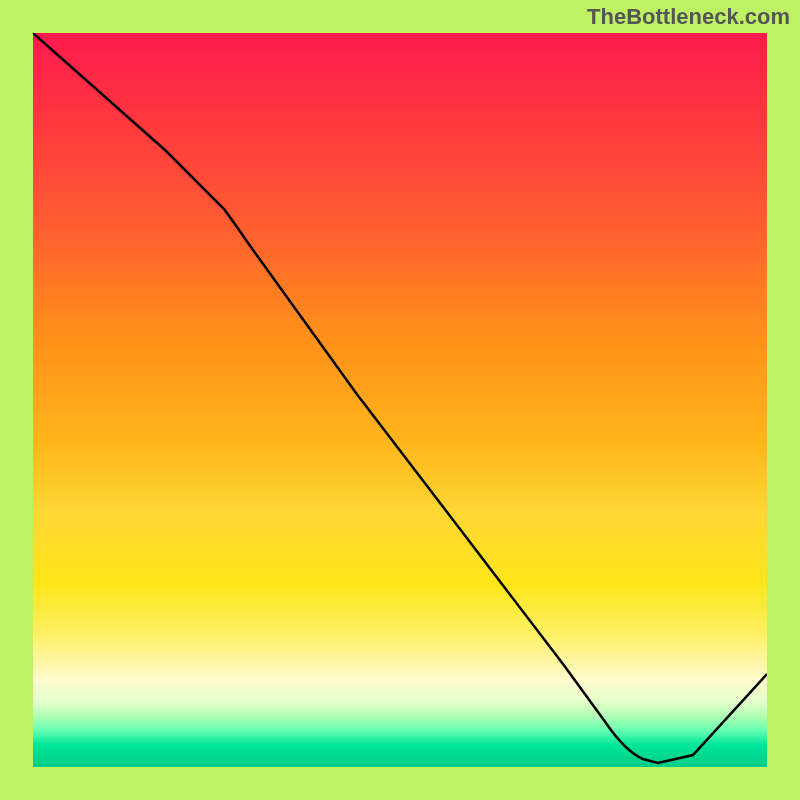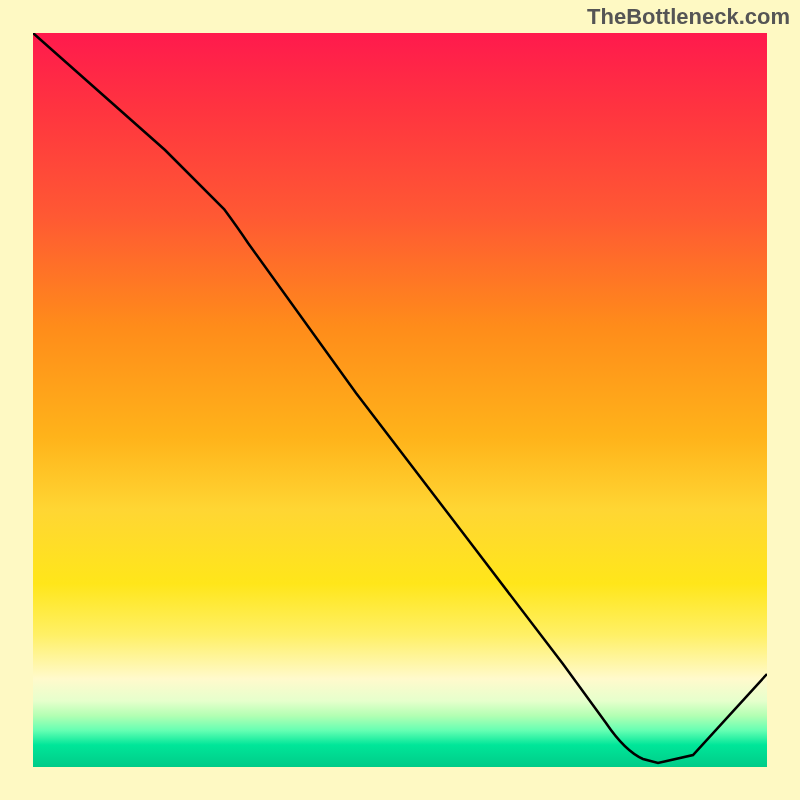--- a/index.html
+++ b/index.html
@@ -7,21 +7,21 @@
     padding: 0;
     width: 800px;
     height: 800px;
     background: #000;
     font-family: Arial, sans-serif;
     position: relative;
   }
   .container {
     width: 800px;
     height: 800px;
-    background: #fef9c3;
+    background: #bef264;
     position: relative;
   }
   .watermark {
     position: absolute;
     top: 4px;
     right: 10px;
     color: #555;
     font-size: 22px;
     font-weight: bold;
     z-index: 10;

